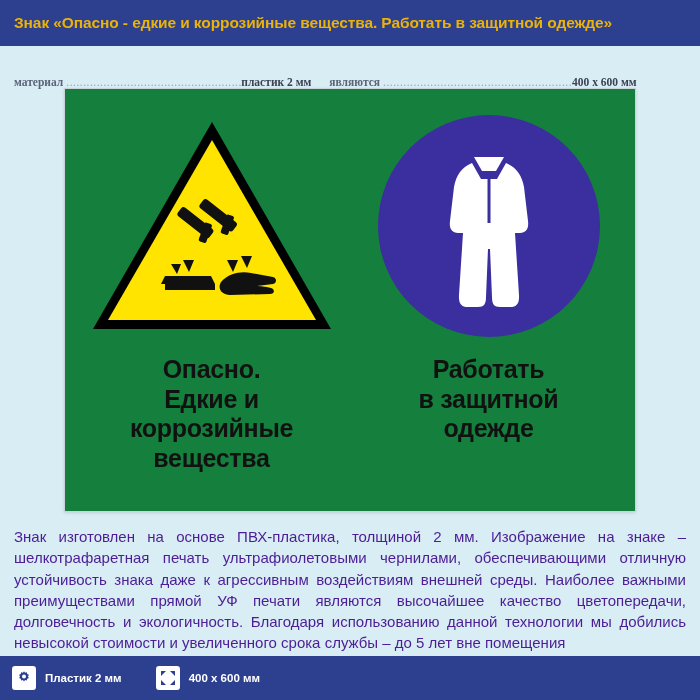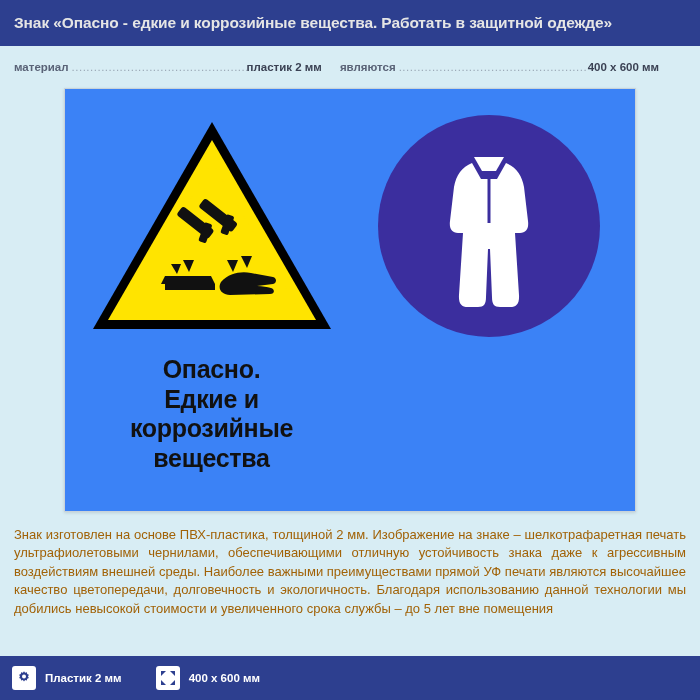--- a/index.html
+++ b/index.html
@@ -17,43 +17,44 @@
     position: relative;
     width: 700px;
     height: 700px;
     background: #d8edf4;
     box-sizing: border-box;
   }
 
   
   .header {
     background: #2d3f8f;
-    color: #e5e5e5;
+    color: #eab308;
     height: 46px;
     display: flex;
     align-items: center;
     padding: 0 14px;
     box-sizing: border-box;
   }
   .header-title {
     font-size: 15.5px;
     font-weight: bold;
     letter-spacing: -0.1px;
     white-space: nowrap;
   }
 
   
   .specs {
     height: 42px;
     display: flex;
-    align-items: center;
+    align-items: flex-end;
     padding: 0 14px;
     box-sizing: border-box;
     font-size: 12px;
     color: #3a3f55;
+    font-family: Liberation Serif, serif;
   }
   .spec-block {
     display: flex;
     align-items: baseline;
     white-space: nowrap;
   }
   .spec-label {
     font-weight: bold;
     color: #5a6377;
     font-size: 11.5px;
@@ -73,21 +74,21 @@
     font-size: 11.5px;
   }
   .spec-gap { width: 18px; }
 
   
   .card-wrap {
     padding: 0 64px;
     box-sizing: border-box;
   }
   .sign-card {
-    background: #3b82f6;
+    background: #15803d;
     border: 1px solid #c9d3da;
     box-shadow: 0 1px 3px rgba(0,0,0,0.12);
     height: 424px;
     display: flex;
     box-sizing: border-box;
     padding: 12px 8px 8px 8px;
   }
   .sign-half {
     flex: 1;
     display: flex;
@@ -107,23 +108,23 @@
     font-size: 25px;
     line-height: 1.18;
     color: #111111;
     margin-top: 4px;
     letter-spacing: -0.3px;
   }
 
   
   .description {
     padding: 14px 14px 6px 14px;
-    font-size: 13px;
+    font-size: 15px;
     line-height: 1.42;
-    color: #a16207;
+    color: #4c1d95;
     text-align: justify;
     box-sizing: border-box;
   }
 
   
   .footer {
     position: absolute;
     left: 0;
     bottom: 0;
     width: 700px;
@@ -223,20 +224,23 @@
             <g fill="#FFFFFF">
 
               <path d="M100 46 h30 l-8 14 h-14 z"></path>
 
               <path d="M98 52 c-10 4 -16 12 -18 24 l-4 34 c-1 8 2 12 8 12 l5 0 l-4 62 c-0.5 8 2 12 9 12 l10 0 c6 0 8 -3 8 -10 l2 -48 l2 0 l2 48 c0 7 2 10 8 10 l10 0 c7 0 9.5 -4 9 -12 l-4 -62 l5 0 c6 0 9 -4 8 -12 l-4 -34 c-2 -12 -8 -20 -18 -24 l-9 16 l-16 0 z"></path>
             </g>
 
             <path d="M115 62 L115 112" stroke="#3B2E9E" stroke-width="3" fill="none"></path>
           </svg>
         </div>
+        <div class="sign-caption" style="white-space: pre-line;">Работать
+в защитной
+одежде</div>
       </div>
 
     </div>
   </div>
 
   <div class="description">Знак изготовлен на основе ПВХ-пластика, толщиной 2 мм. Изображение на знаке – шелкотрафаретная печать ультрафиолетовыми чернилами, обеспечивающими отличную устойчивость знака даже к агрессивным воздействиям внешней среды. Наиболее важными преимуществами прямой УФ печати являются высочайшее качество цветопередачи, долговечность и экологичность. Благодаря использованию данной технологии мы добились невысокой стоимости и увеличенного срока службы – до 5 лет вне помещения</div>
 
   <div class="footer">
 
     <div class="footer-item">

